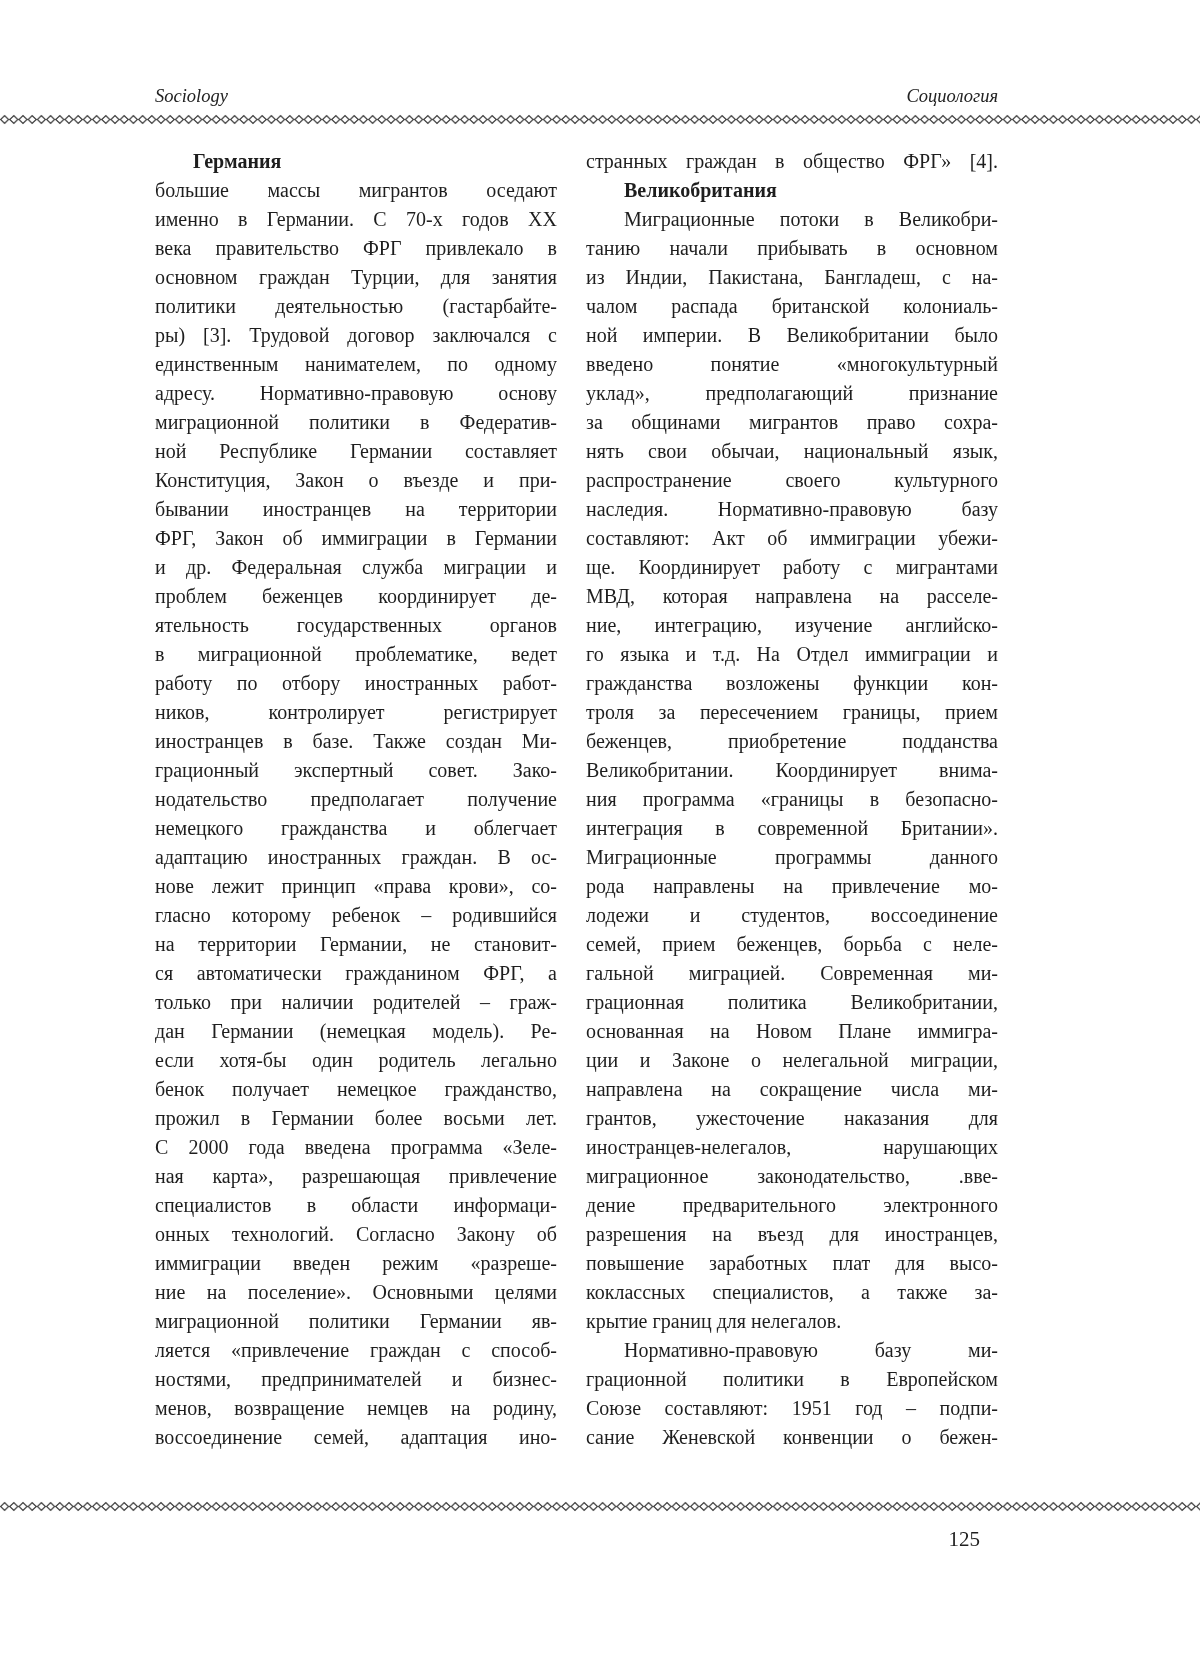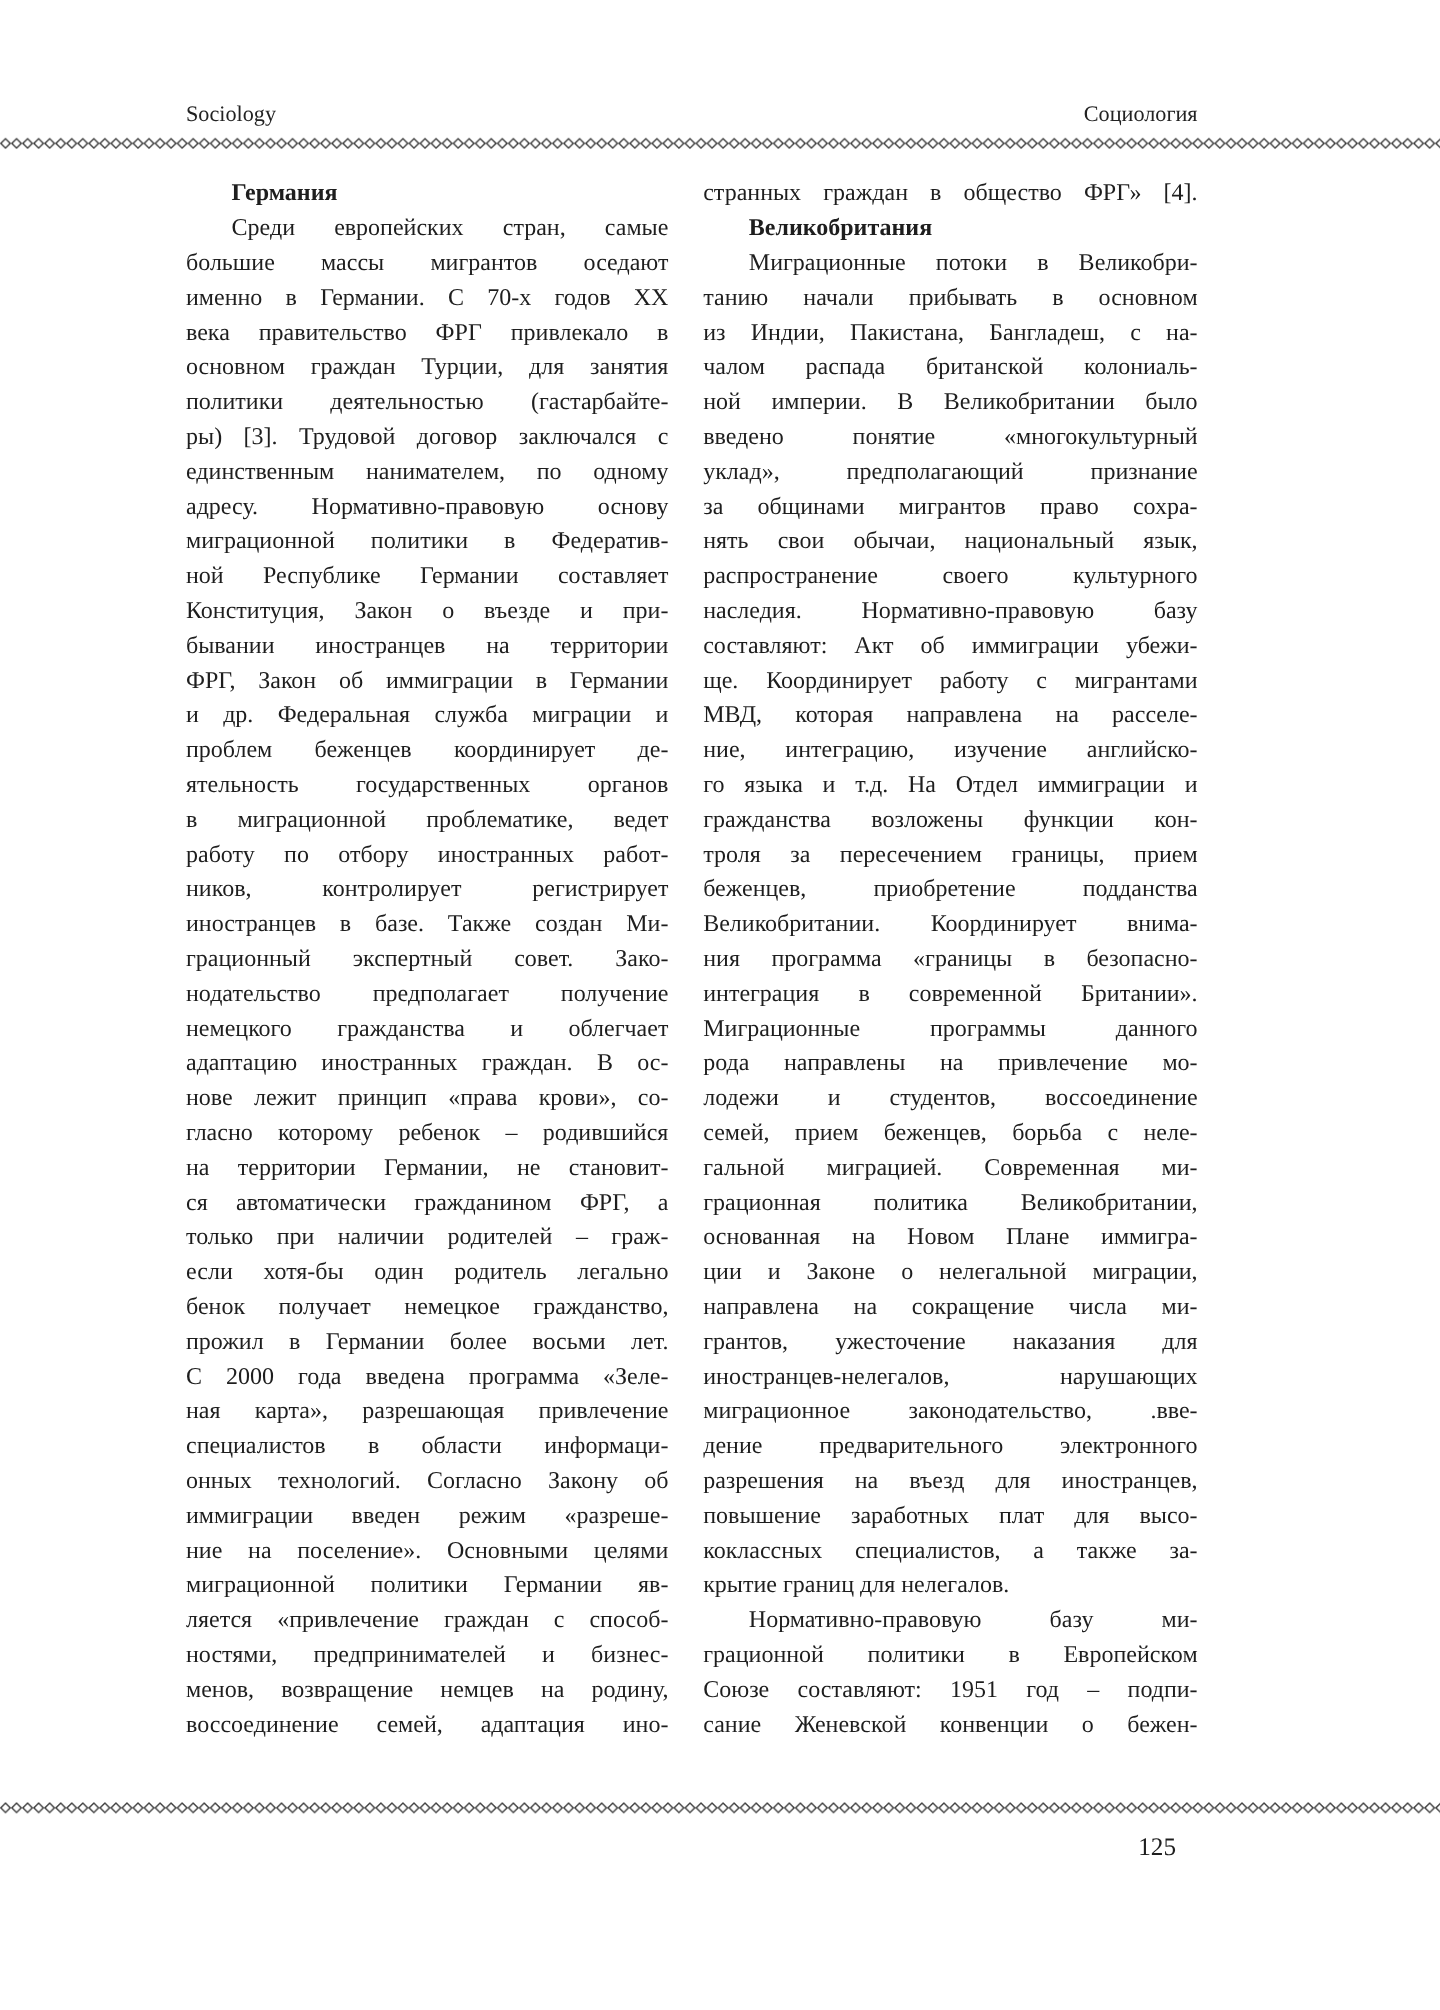--- a/index.html
+++ b/index.html
@@ -10,20 +10,21 @@
     color: #1e1e1e;
     position: relative;
     overflow: hidden;
   }
   .page { position: absolute; inset: 0; }
 
   .running-head {
     position: absolute;
     top: 86px; left: 155px; width: 843px;
     display: flex; justify-content: space-between;
+    font-style: italic;
     font-size: 18.5px;
     color: #222;
   }
 
   .chain-border { position: absolute; left: 0; width: 1200px; height: 11px; display: block; }
   .chain-border.top { top: 114px; }
   .chain-border.bottom { top: 1501px; }
 
   .columns {
     position: absolute;
@@ -70,21 +71,20 @@
         <rect x="1.8" y="2.7" width="5.6" height="5.6" fill="none" stroke="#3c3c3c" stroke-width="1.2" transform="rotate(45 4.6 5.5)"></rect>
       </pattern>
     </defs>
     <rect width="1200" height="11" fill="url(#chainA)"></rect>
   </svg>
 
   <div class="columns">
     <div class="col">
 
     <div class="line indent bold para-end">Германия</div>
-        <div class="line indent">Среди европейских стран, самые</div>
         <div class="line">большие массы мигрантов оседают</div>
         <div class="line">именно в Германии. С 70-х годов XX</div>
         <div class="line">века правительство ФРГ привлекало в</div>
         <div class="line">основном граждан Турции, для занятия</div>
         <div class="line">политики деятельностью (гастарбайте-</div>
         <div class="line">ры) [3]. Трудовой договор заключался с</div>
         <div class="line">единственным нанимателем, по одному</div>
         <div class="line">адресу. Нормативно-правовую основу</div>
         <div class="line">миграционной политики в Федератив-</div>
         <div class="line">ной Республике Германии составляет</div>
@@ -100,20 +100,21 @@
         <div class="line">иностранцев в базе. Также создан Ми-</div>
         <div class="line">грационный экспертный совет. Зако-</div>
         <div class="line">нодательство предполагает получение</div>
         <div class="line">немецкого гражданства и облегчает</div>
         <div class="line">адаптацию иностранных граждан. В ос-</div>
         <div class="line">нове лежит принцип «права крови», со-</div>
         <div class="line">гласно которому ребенок – родившийся</div>
         <div class="line">на территории Германии, не становит-</div>
         <div class="line">ся автоматически гражданином ФРГ, а</div>
         <div class="line">только при наличии родителей – граж-</div>
+        <div class="line">дан Германии (немецкая модель). Ре-</div>
         <div class="line">если хотя-бы один родитель легально</div>
         <div class="line">бенок получает немецкое гражданство,</div>
         <div class="line">прожил в Германии более восьми лет.</div>
         <div class="line">С 2000 года введена программа «Зеле-</div>
         <div class="line">ная карта», разрешающая привлечение</div>
         <div class="line">специалистов в области информаци-</div>
         <div class="line">онных технологий. Согласно Закону об</div>
         <div class="line">иммиграции введен режим «разреше-</div>
         <div class="line">ние на поселение». Основными целями</div>
         <div class="line">миграционной политики Германии яв-</div>

